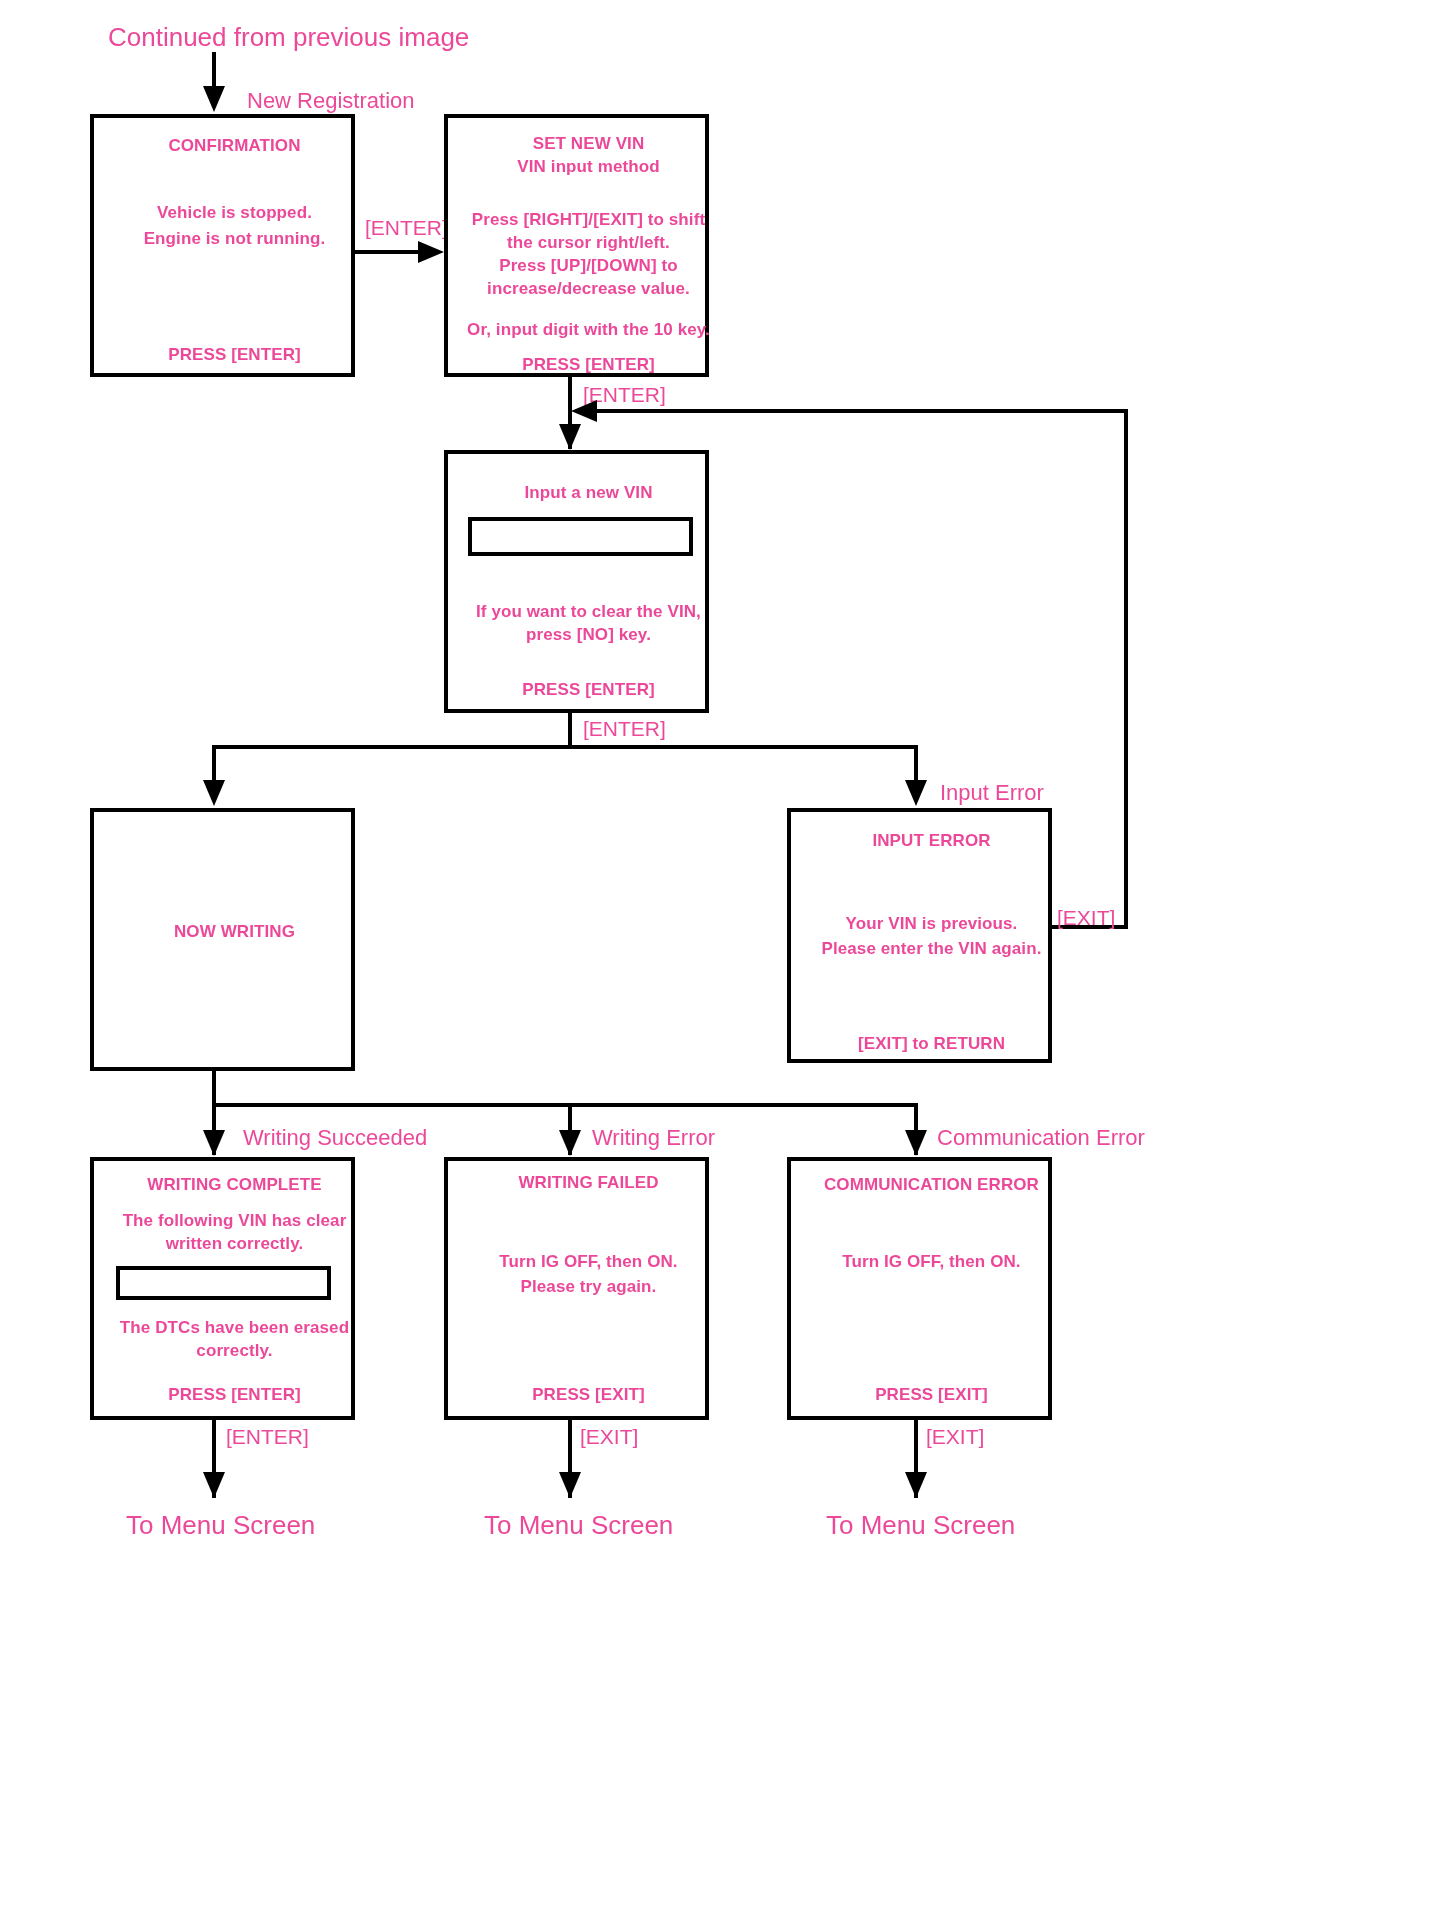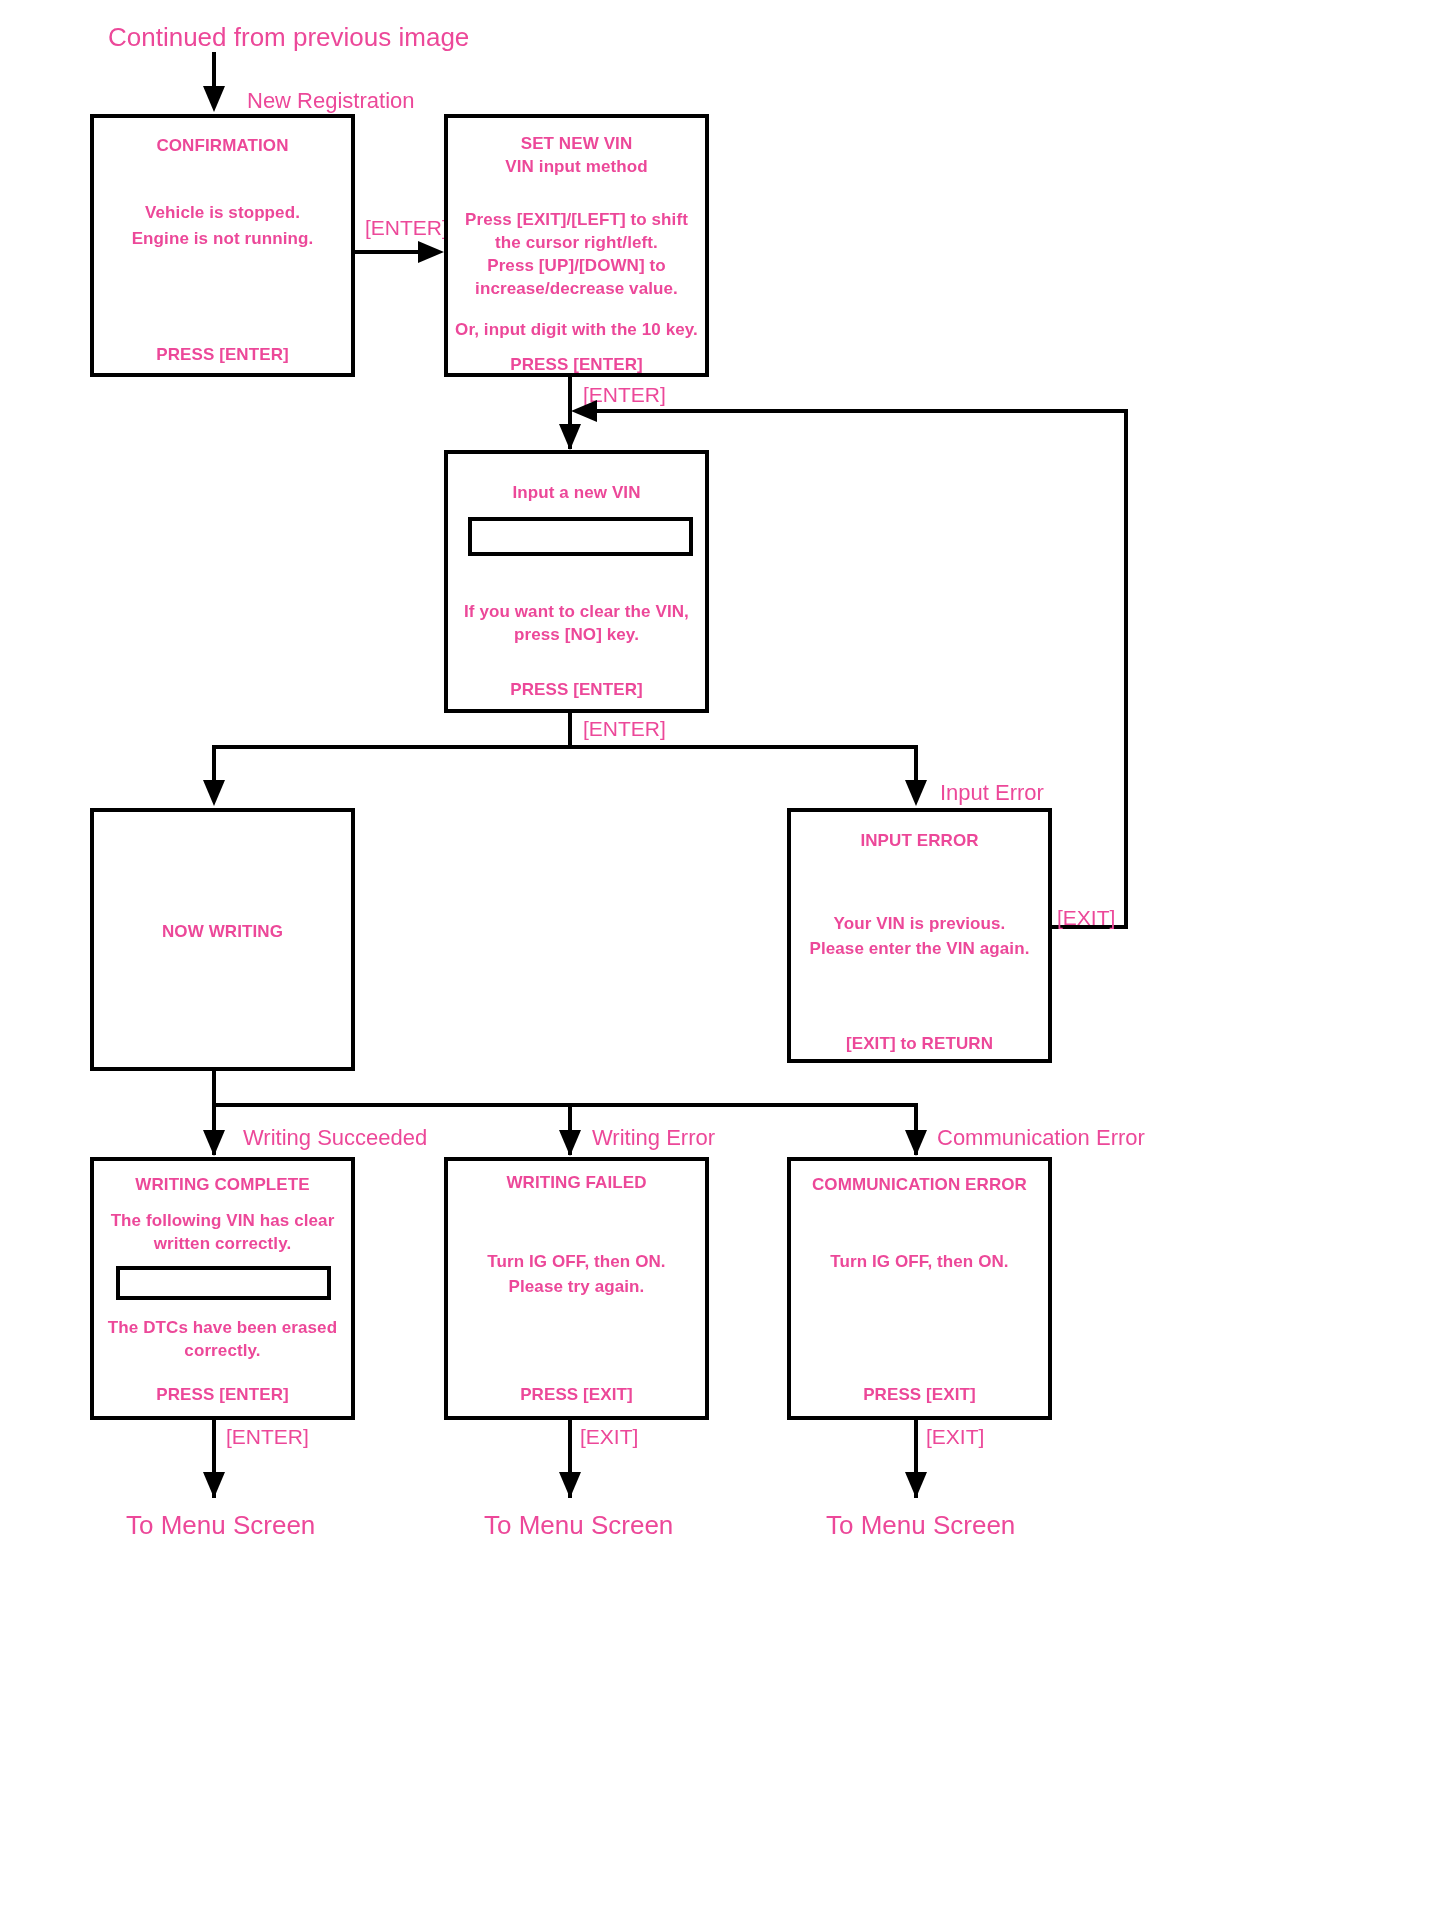--- a/index.html
+++ b/index.html
@@ -20,20 +20,21 @@
   .screen-box {
     position: absolute;
     border: 4px solid #000;
     background: #fff;
     box-sizing: border-box;
   }
   .screen-inner {
     position: relative;
     width: 100%;
     height: 100%;
+    padding-left: 24px;
   }
   .bx-line {
     position: absolute;
     left: 0;
     right: 0;
     text-align: center;
     font-weight: bold;
     font-size: 17px;
     line-height: 23px;
     letter-spacing: 0.1px;
@@ -123,21 +124,21 @@
   </div>
 
   <div class="ln-h" style="left:355px; top:250px; width:70px;"></div>
   <div class="arrow-right" style="left:418px; top:241px;"></div>
   <div class="edge-label" style="left:365px; top:215px;">[ENTER]</div>
 
   <div class="screen-box" style="left:444px; top:114px; width:265px; height:263px;">
     <div class="screen-inner">
       <div class="bx-line" style="top:14px;">SET NEW VIN</div>
       <div class="bx-line" style="top:37px;">VIN input method</div>
-      <div class="bx-line" style="top:90px;">Press [EXIT]/[LEFT] to shift</div>
+      <div class="bx-line" style="top:90px;">Press [RIGHT]/[EXIT] to shift</div>
       <div class="bx-line" style="top:113px;">the cursor right/left.</div>
       <div class="bx-line" style="top:136px;">Press [UP]/[DOWN] to</div>
       <div class="bx-line" style="top:159px;">increase/decrease value.</div>
       <div class="bx-line" style="top:200px;">Or, input digit with the 10 key.</div>
       <div class="bx-line" style="top:235px;">PRESS [ENTER]</div>
     </div>
   </div>
 
   <div class="ln-v" style="left:568px; top:377px; height:72px;"></div>
   <div class="arrow-down" style="left:559px; top:424px;"></div>

